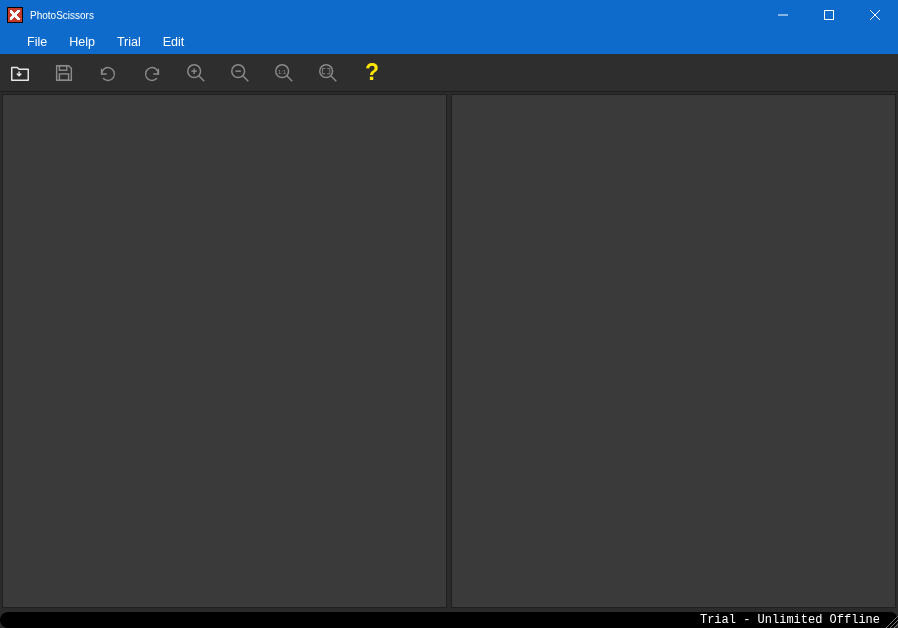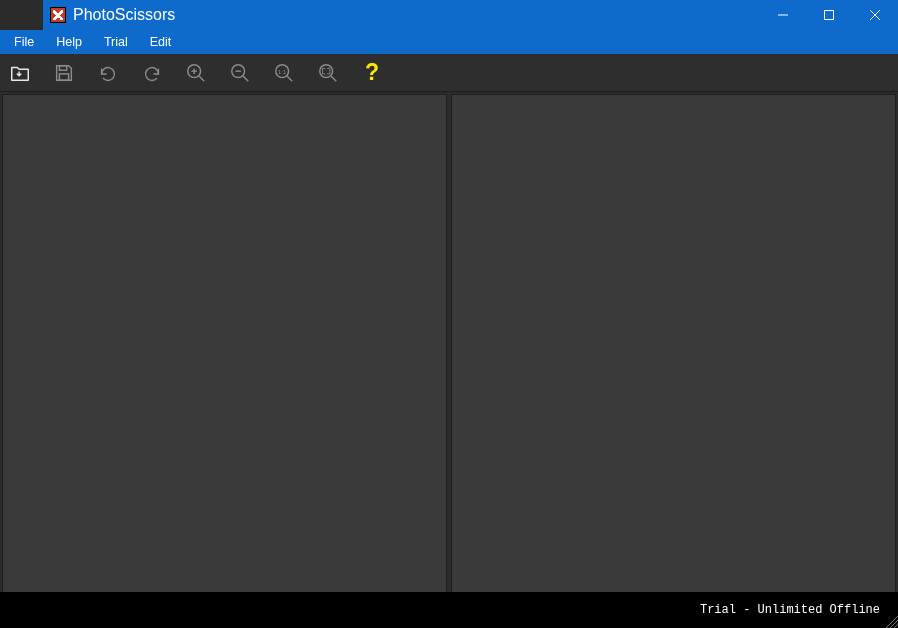--- a/index.html
+++ b/index.html
@@ -16,22 +16,21 @@
       overflow: hidden;
       position: relative;
     }
     
     .titlebar {
       height: 30px;
       background: #0f6bcb;
       display: flex;
       align-items: center;
       color: #fff;
-      font-size: 16px;
-      margin-left: 43px;
+      font-size: 10px;
     }
     .titlebar .app-icon {
       width: 16px;
       height: 16px;
       margin: 0 7px;
       background: #c43b2b;
       border: 1px solid #000;
       position: relative;
     }
     .titlebar .app-icon::before {
@@ -62,21 +61,21 @@
       stroke: #fff;
       stroke-width: 1;
       fill: none;
     }
     
     .menubar {
       height: 24px;
       background: #0f6bcb;
       display: flex;
       align-items: center;
-      padding-left: 3px;
+      padding-left: 16px;
     }
     .menu-item {
       color: #fff;
       font-size: 12.5px;
       padding: 3px 11px;
     }
     
     .toolbar {
       height: 38px;
       background: #2e2e2e;
@@ -130,29 +129,30 @@
       background: #3a3a3a;
       border: 1px solid #1f1f1f;
       margin: 2px;
     }
     
     .statusbar {
       position: absolute;
       bottom: 0;
       left: 0;
       right: 0;
-      height: 36px;
+      height: 16px;
       background: #000;
       color: #fff;
       font-family: "Courier New", monospace;
       font-size: 12px;
       display: flex;
       align-items: center;
       justify-content: flex-end;
       padding-right: 18px;
+      border-radius: 9px;
     }
     .resize-grip {
       position: absolute;
       right: 0;
       bottom: 0;
       width: 16px;
       height: 16px;
     }
     .resize-grip svg {
       stroke: #777;

